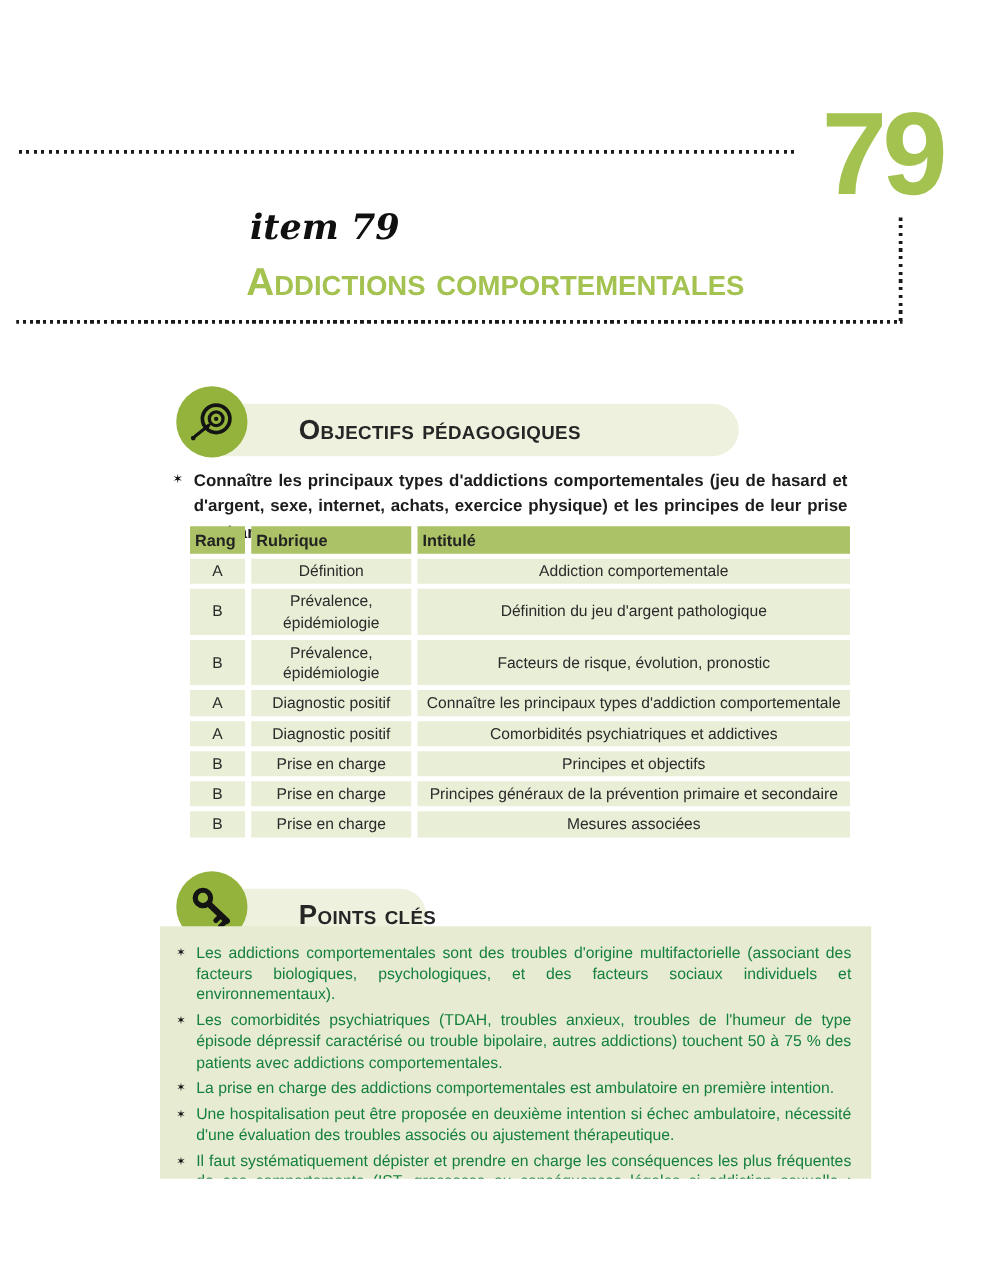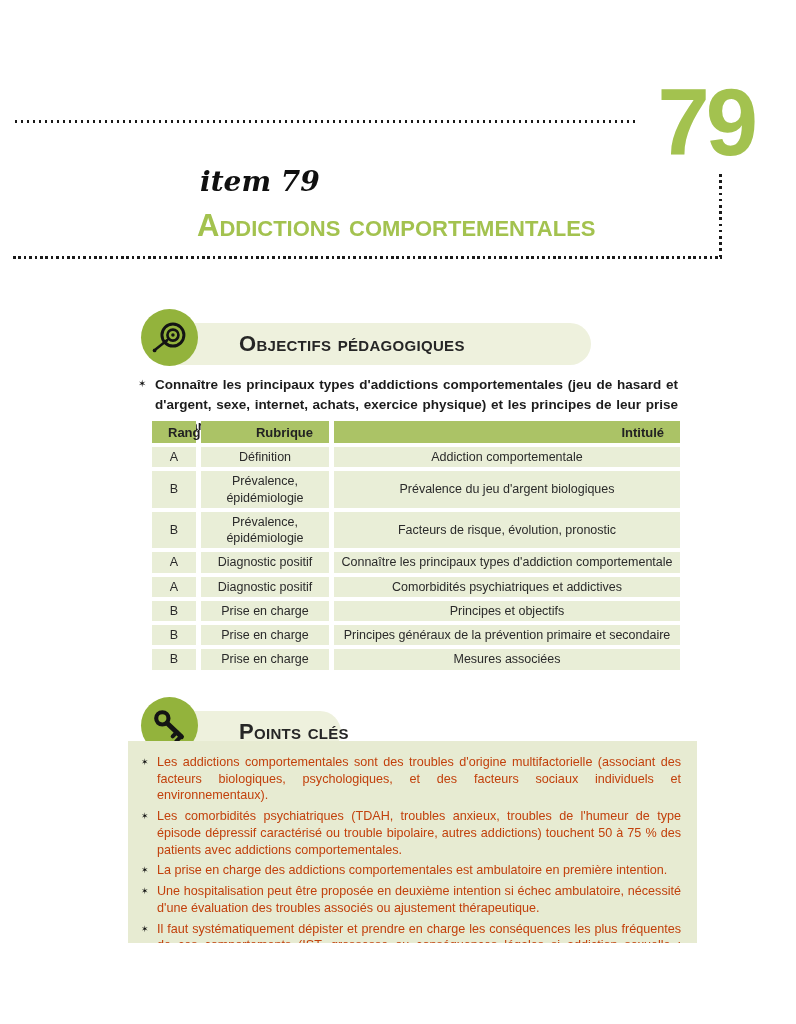--- a/index.html
+++ b/index.html
@@ -72,38 +72,38 @@
     font-size:13.5px;font-weight:bold;line-height:1.5;text-align:justify;color:#1c1c1c;
   }
 
   
   .tbl-wrap{position:absolute;left:147px;top:417px;width:538px;}
   table{border-collapse:separate;border-spacing:5px 4px;table-layout:fixed;width:100%;}
   col.c-rang{width:44px;}
   col.c-rubrique{width:128px;}
   th{
     background:var(--th-bg);font-size:13px;font-weight:bold;color:#222;
-    padding:3px 16px;height:22px;text-align:right;
+    padding:3px 4px;height:22px;text-align:left;
   }
   td{
     background:var(--row-bg);font-size:12.5px;color:#2a2a2a;
     padding:2px 6px;height:20px;text-align:center;vertical-align:middle;line-height:1.3;
   }
 
   
   .points-box{
     position:absolute;left:128px;top:741px;width:569px;height:202px;
     background:var(--panel-bg);padding:13px 16px 10px 13px;overflow:hidden;
   }
   .points-box .kp{
     display:flex;gap:7px;margin-bottom:4px;
   }
   .points-box .kp .star{flex:0 0 9px;font-size:9px;margin-top:4px;}
   .points-box .kp p{
-    font-size:12.6px;line-height:1.33;text-align:justify;color:#c2410c;
+    font-size:12.6px;line-height:1.33;text-align:justify;color:#15803d;
   }
 
   svg{display:block;}
 </style>
 </head>
 <body>
 
 <div class="page">
 
   <div class="dots-h dots-top"></div>
@@ -153,21 +153,21 @@
 
           <tr>
             <td>A</td>
             <td>Définition</td>
             <td>Addiction comportementale</td>
           </tr>
 
           <tr>
             <td>B</td>
             <td>Prévalence, épidémiologie</td>
-            <td>Prévalence du jeu d'argent biologiques</td>
+            <td>Définition du jeu d'argent pathologique</td>
           </tr>
 
           <tr>
             <td>B</td>
             <td>Prévalence, épidémiologie</td>
             <td>Facteurs de risque, évolution, pronostic</td>
           </tr>
 
           <tr>
             <td>A</td>

